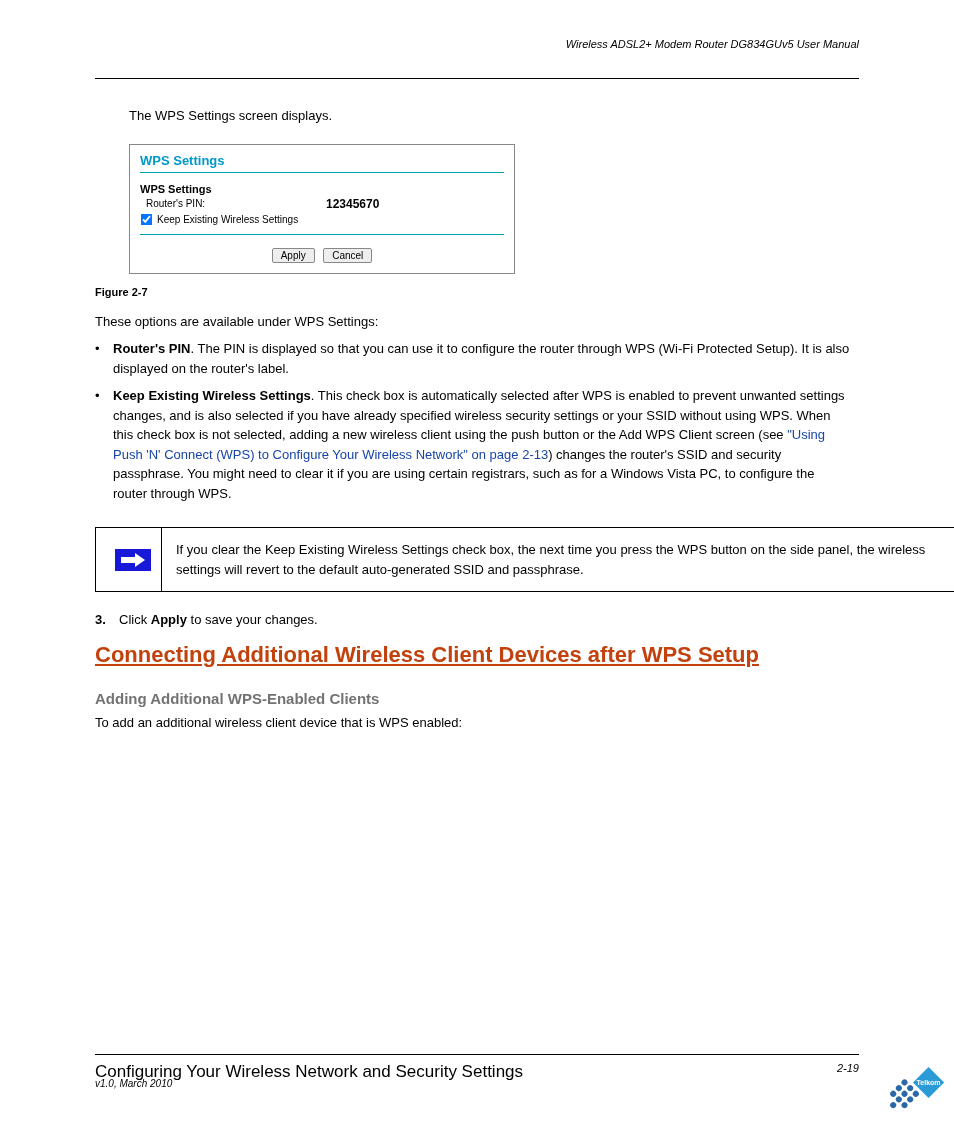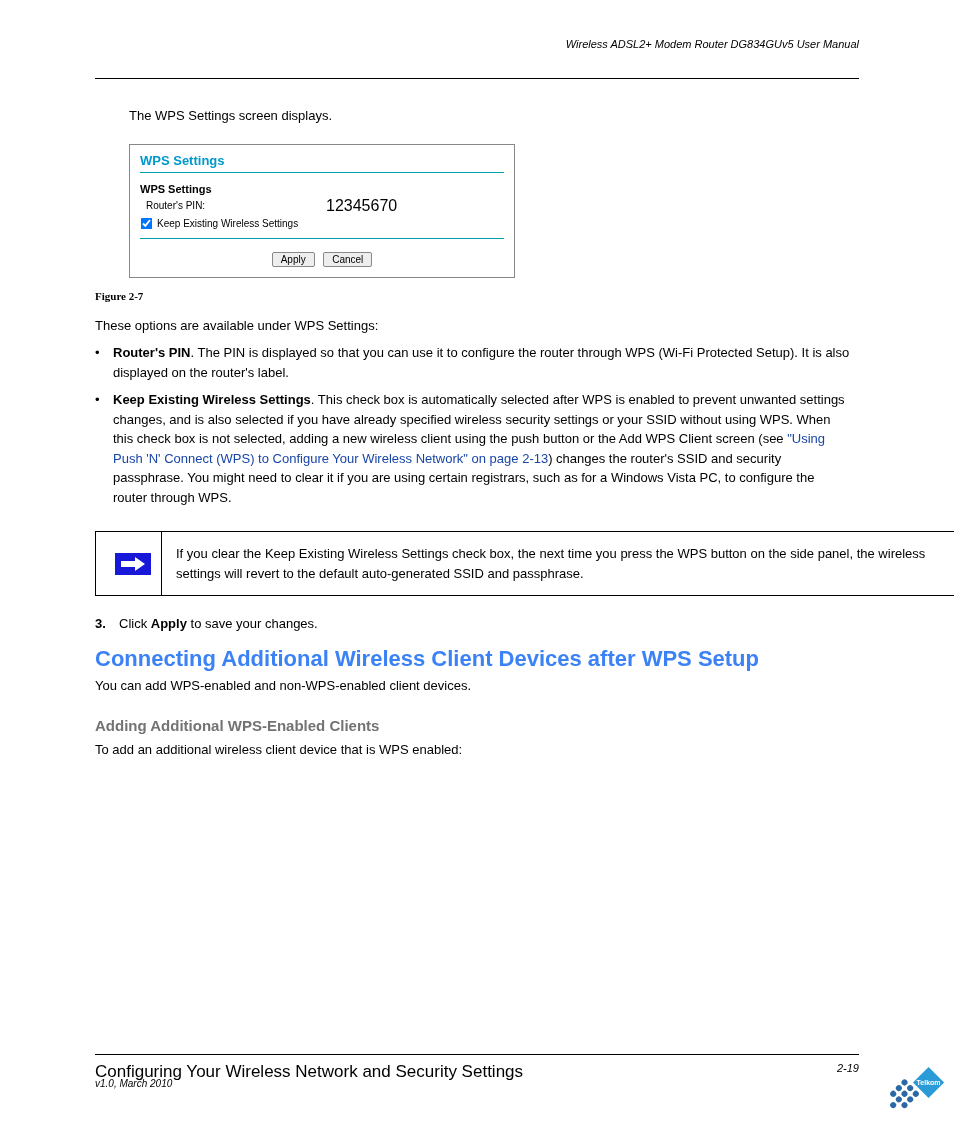--- a/index.html
+++ b/index.html
@@ -78,22 +78,22 @@
     .row-line {
       display: flex;
       align-items: center;
       font-size: 10px;
       padding-left: 6px;
     }
     .row-label {
       width: 180px;
     }
     .row-value {
-      font-weight: normal;
-      font-size: 16px;
+      font-weight: bold;
+      font-size: 12px;
     }
     .checkbox-row {
       display: flex;
       align-items: center;
       font-size: 10px;
       margin-top: 2px;
     }
     .checkbox-row input {
       margin-right: 4px;
       transform: scale(0.9);
@@ -107,21 +107,20 @@
       padding: 1px 8px;
       background: #eee;
       border: 1px solid #888;
       border-radius: 2px;
       margin: 0 2px;
     }
     .figure-caption {
       font-size: 11px;
       font-weight: bold;
       margin-top: 12px;
-      font-family: Liberation Serif, serif;
     }
     .settings-block {
       margin-top: 14px;
     }
     .bullet-item {
       display: flex;
       margin-top: 8px;
       font-size: 13px;
       line-height: 1.5;
     }
@@ -157,25 +156,26 @@
       position: relative;
     }
     .arrow-svg { width: 28px; height: 16px; }
     .note-text-cell {
       flex: 1;
       padding: 12px 14px;
       font-size: 13px;
       line-height: 1.5;
     }
     .h2-heading {
-      color: #3b82f6;
+      color: #c2410c;
       font-size: 22px;
       font-family: Arial, Helvetica, sans-serif;
       margin-top: 12px;
-      margin-bottom: 4px;
+      margin-bottom: 20px;
+      text-decoration: underline;
     }
     .h3-heading {
       color: #737373;
       font-size: 15px;
       font-weight: bold;
       margin-top: 22px;
       margin-bottom: 6px;
     }
     .footer-hr {
       position: absolute;
@@ -267,21 +267,20 @@
     </div>
 
     <div class="para" style="display:flex;">
       <span style="width:24px;font-weight:bold;">3.</span>
       <span>
         <span>Click </span><span class="bold">Apply</span><span> to save your changes.</span>
       </span>
     </div>
 
     <h2 class="h2-heading">Connecting Additional Wireless Client Devices after WPS Setup</h2>
-    <div class="para">You can add WPS-enabled and non-WPS-enabled client devices.</div>
 
     <h3 class="h3-heading">Adding Additional WPS-Enabled Clients</h3>
     <div class="para">To add an additional wireless client device that is WPS enabled:</div>
   </div>
 </div>
 
 <div class="footer-hr"></div>
 <div class="footer-left">Configuring Your Wireless Network and Security Settings</div>
 <div class="footer-right">2-19</div>
 <div style="position:absolute;left:95px;top:1078px;width:764px;font-size:10px;font-style:italic;">v1.0, March 2010</div>

